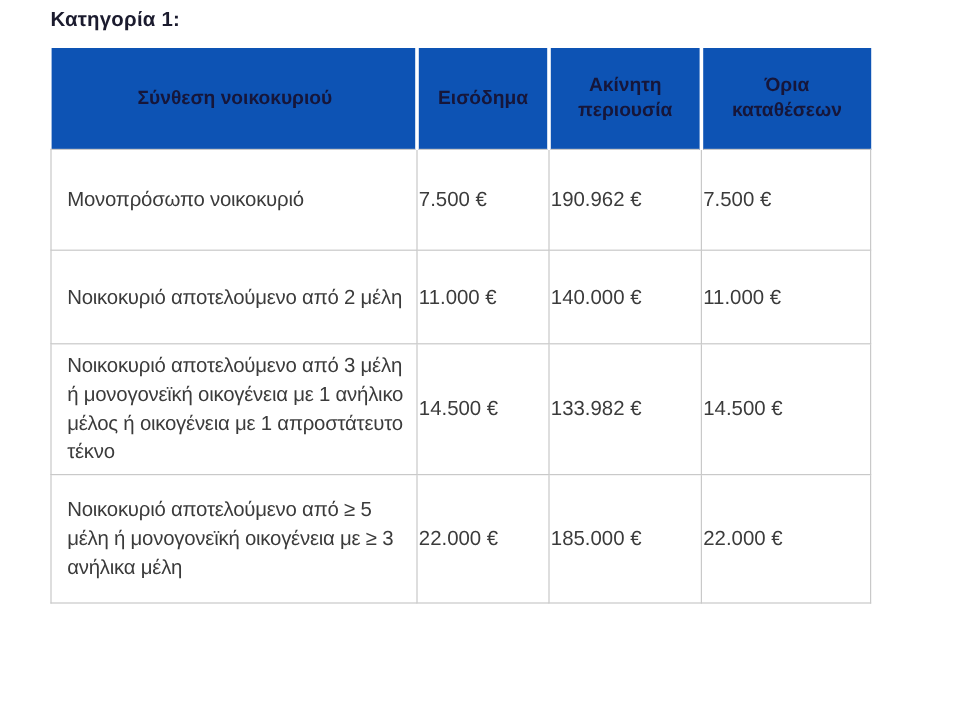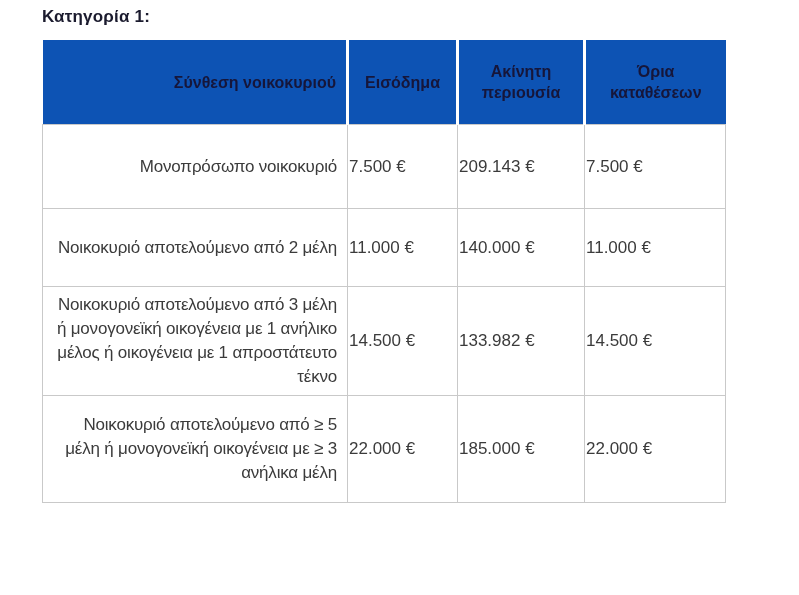--- a/index.html
+++ b/index.html
@@ -39,34 +39,34 @@
     height: 82px;
     vertical-align: middle;
     line-height: 21px;
   }
   thead th + th {
     border-left: 3px solid #ffffff;
     text-align: center;
     padding: 0 8px;
   }
   th.col-household {
-    text-align: right;
+    text-align: center;
     padding-left: 13px;
     padding-right: 10px;
   }
 
   tbody td {
     border: 1px solid #c9c9c9;
     color: #3b3b3b;
     font-size: 17px;
     vertical-align: middle;
     background: #ffffff;
   }
   td.cell-household {
-    text-align: right;
+    text-align: left;
     padding: 6px 10px 6px 13px;
     line-height: 24px;
     letter-spacing: -0.2px;
   }
   td.cell-num {
     text-align: left;
     white-space: nowrap;
   }
   tbody tr:nth-child(1) { height: 84px; }
   tbody tr:nth-child(2) { height: 78px; }
@@ -93,21 +93,21 @@
         <th class="col-household">Σύνθεση νοικοκυριού</th>
         <th class="col-income">Εισόδημα</th>
         <th class="col-property">Ακίνητη περιουσία</th>
         <th class="col-deposits">Όρια καταθέσεων</th>
       </tr>
     </thead>
     <tbody>
       <tr>
         <td class="cell-household">Μονοπρόσωπο νοικοκυριό</td>
         <td class="cell-num">7.500 €</td>
-        <td class="cell-num">209.143 €</td>
+        <td class="cell-num">190.962 €</td>
         <td class="cell-num">7.500 €</td>
       </tr>
       <tr>
         <td class="cell-household">Νοικοκυριό αποτελούμενο από 2 μέλη</td>
         <td class="cell-num">11.000 €</td>
         <td class="cell-num">140.000 €</td>
         <td class="cell-num">11.000 €</td>
       </tr>
       <tr>
         <td class="cell-household">Νοικοκυριό αποτελούμενο από 3 μέλη ή μονογονεϊκή οικογένεια με 1 ανήλικο μέλος ή οικογένεια με 1 απροστάτευτο τέκνο</td>

